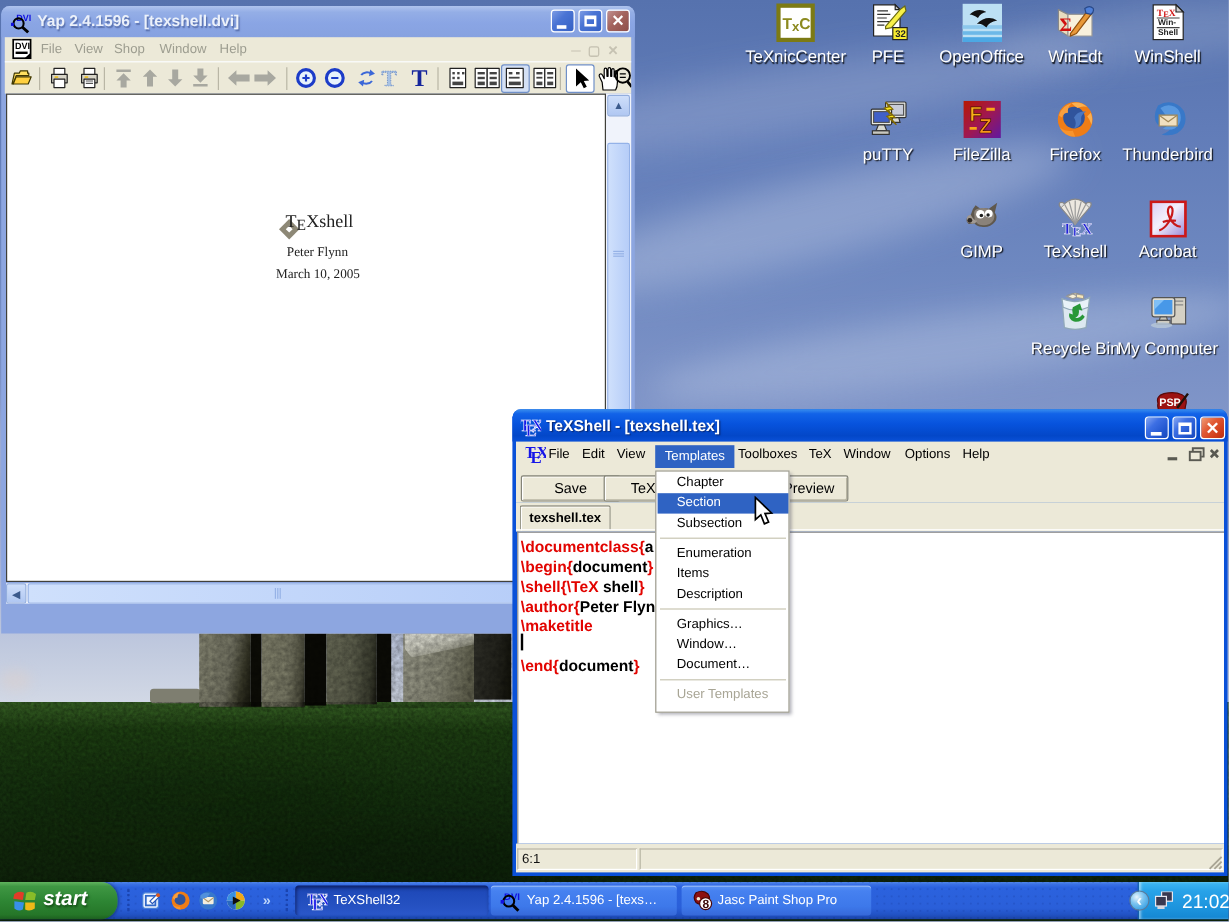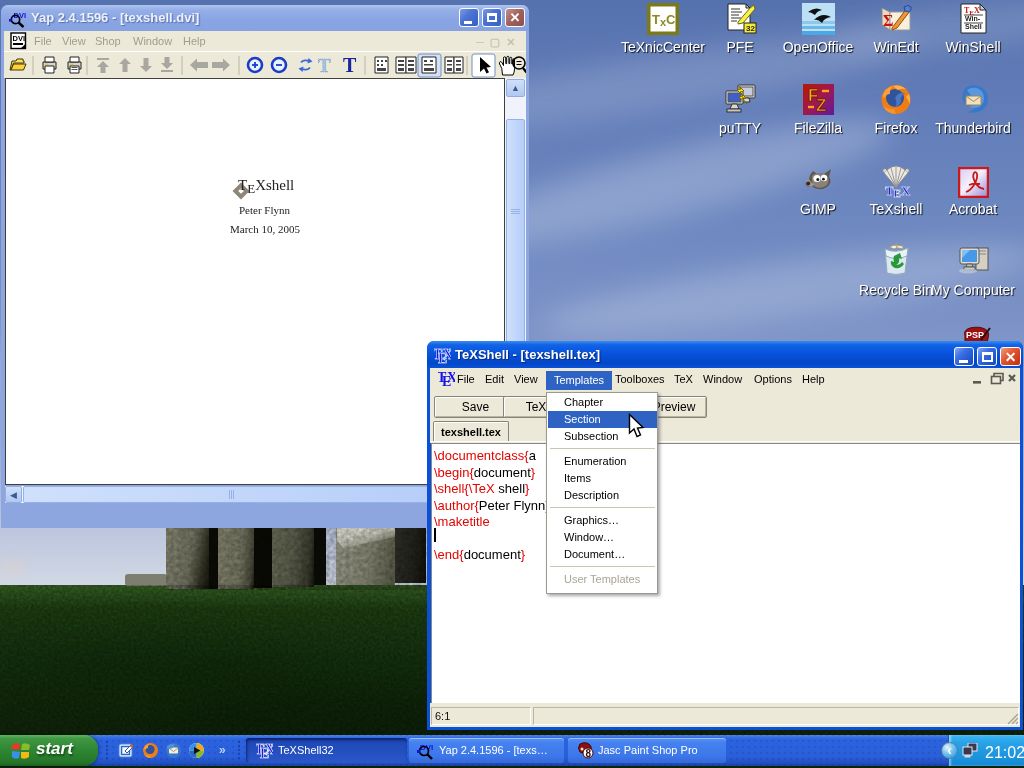--- a/index.html
+++ b/index.html
@@ -39,21 +39,21 @@
 #tex{left:427px;top:341px;width:596px;height:389px;background:#0a51d8;border-radius:7px 7px 0 0;}
 #texTitle{left:0;top:0;width:596px;height:27px;border-radius:7px 7px 0 0;
 background:linear-gradient(180deg,#388eee 0%,#1263e8 14%,#0753dd 45%,#0347c8 82%,#0a51d8 100%);}
 #texMenu{left:3px;top:27px;width:590px;height:22px;background:#ece9d8;font-size:11px;color:#000;}
 #texTools{left:3px;top:49px;width:590px;height:29px;background:#ece9d8;}
 #texTabs{left:3px;top:78px;width:590px;height:24px;background:#ece9d8;}
 #texEdit{left:4px;top:102px;width:589px;height:260px;background:#fff;border-left:1px solid #888;border-top:1px solid #888;}
 #texStatus{left:3px;top:362px;width:590px;height:24px;background:#ece9d8;font-size:11px;color:#111;}
 .toolbtn{position:absolute;height:22px;background:#ece9d8;border:1px solid #848478;border-radius:2px;
 box-shadow:inset 1px 1px 0 #fff,inset -1px -1px 0 #b8b5a2;font-size:12px;color:#000;text-align:center;line-height:20px;}
-.code{position:absolute;left:2px;font-weight:normal;font-size:13px;white-space:pre;color:#000;}
+.code{position:absolute;left:2px;font-weight:bold;font-size:13px;white-space:pre;color:#000;}
 .r{color:#e20400;}
 
 
 #ddmenu{left:546px;top:392px;width:112px;height:202px;background:#fff;border:1px solid #9c9a8c;
 box-shadow:2px 2px 3px rgba(60,60,80,.45);font-size:11px;color:#000;}
 .mi{position:absolute;left:1px;width:109px;height:17px;line-height:17px;padding-left:16px;}
 .msep{position:absolute;left:3px;width:105px;height:1px;background:#c8c5b2;}
 .dlabel{position:absolute;width:120px;text-align:center;font-size:14px;color:#fff;
 text-shadow:1px 1px 1px rgba(0,0,0,.9);}
 

